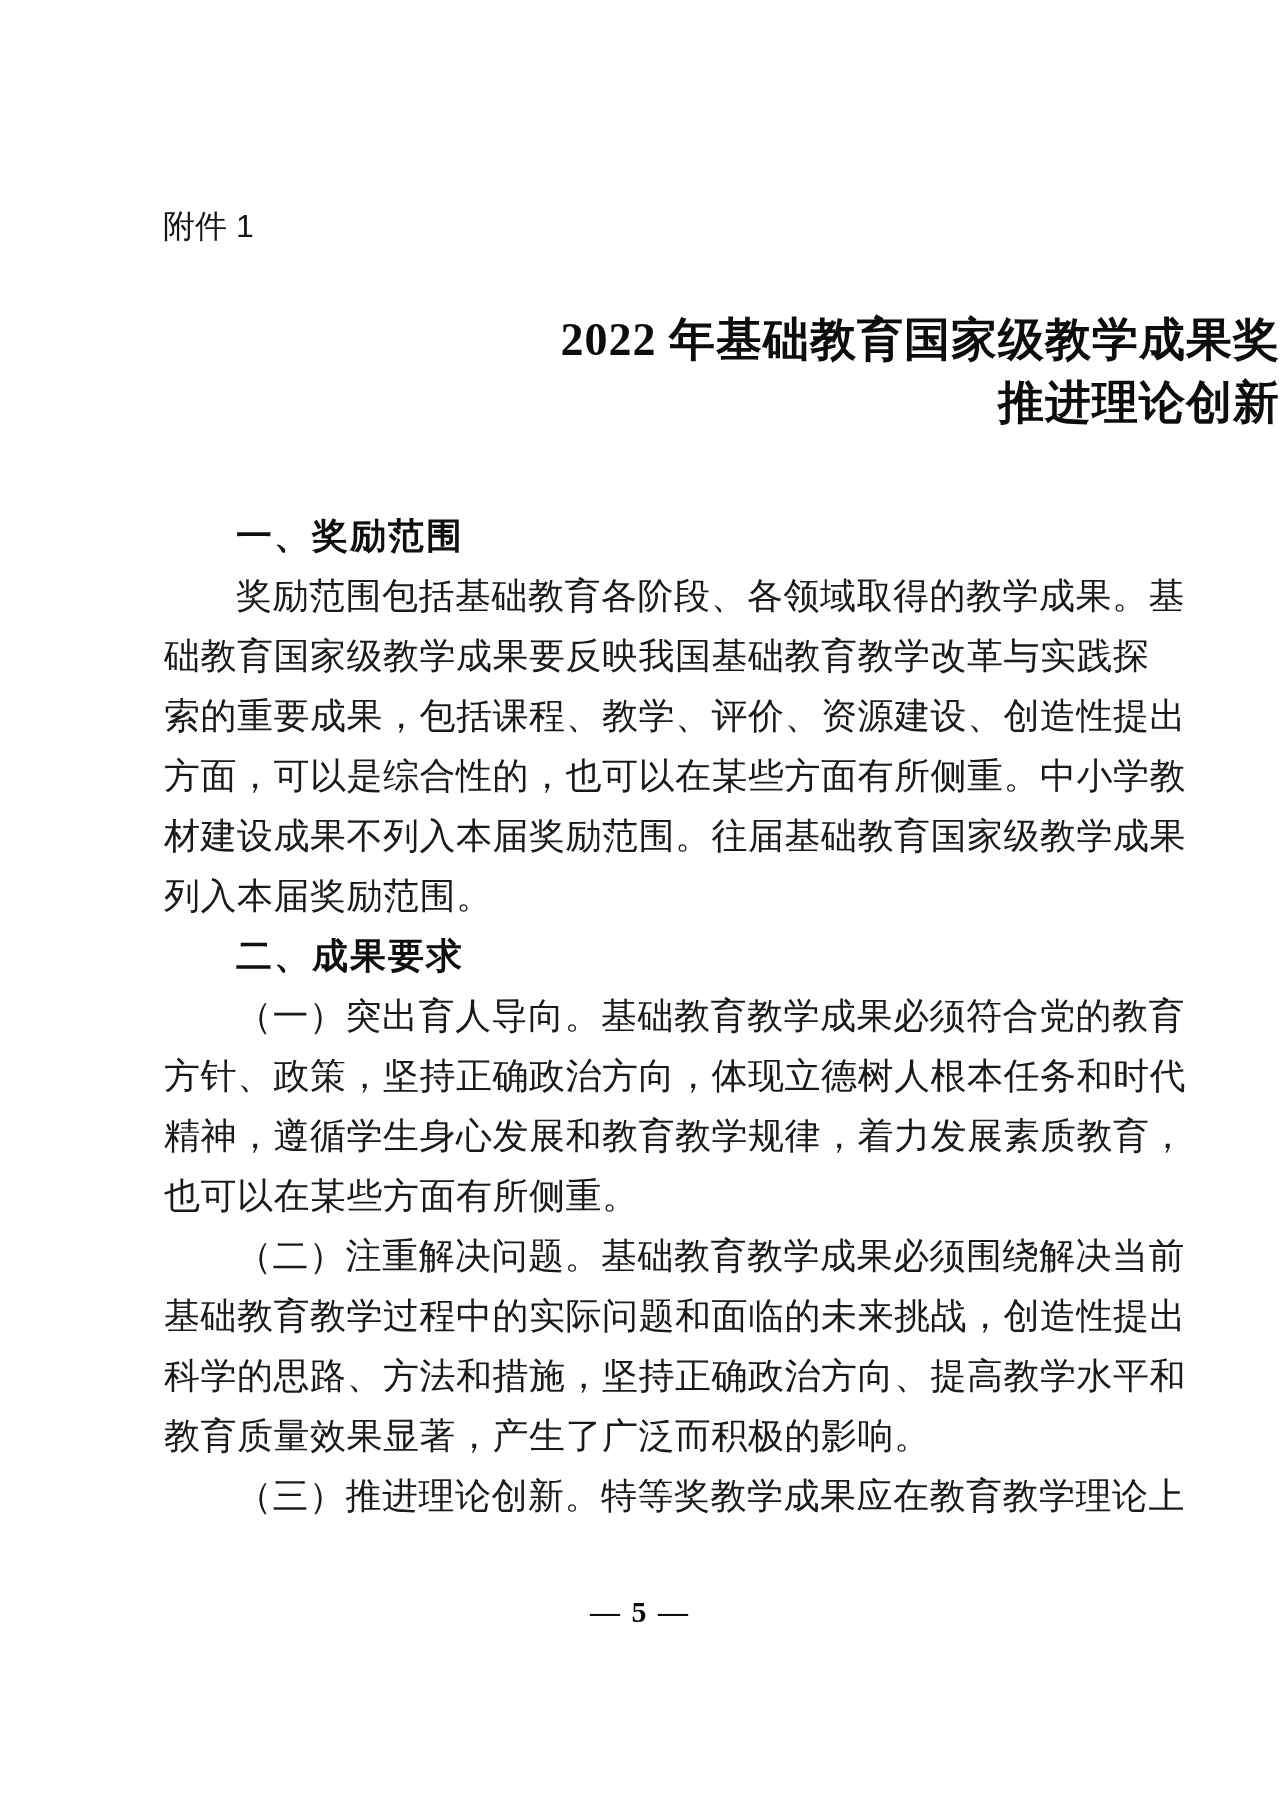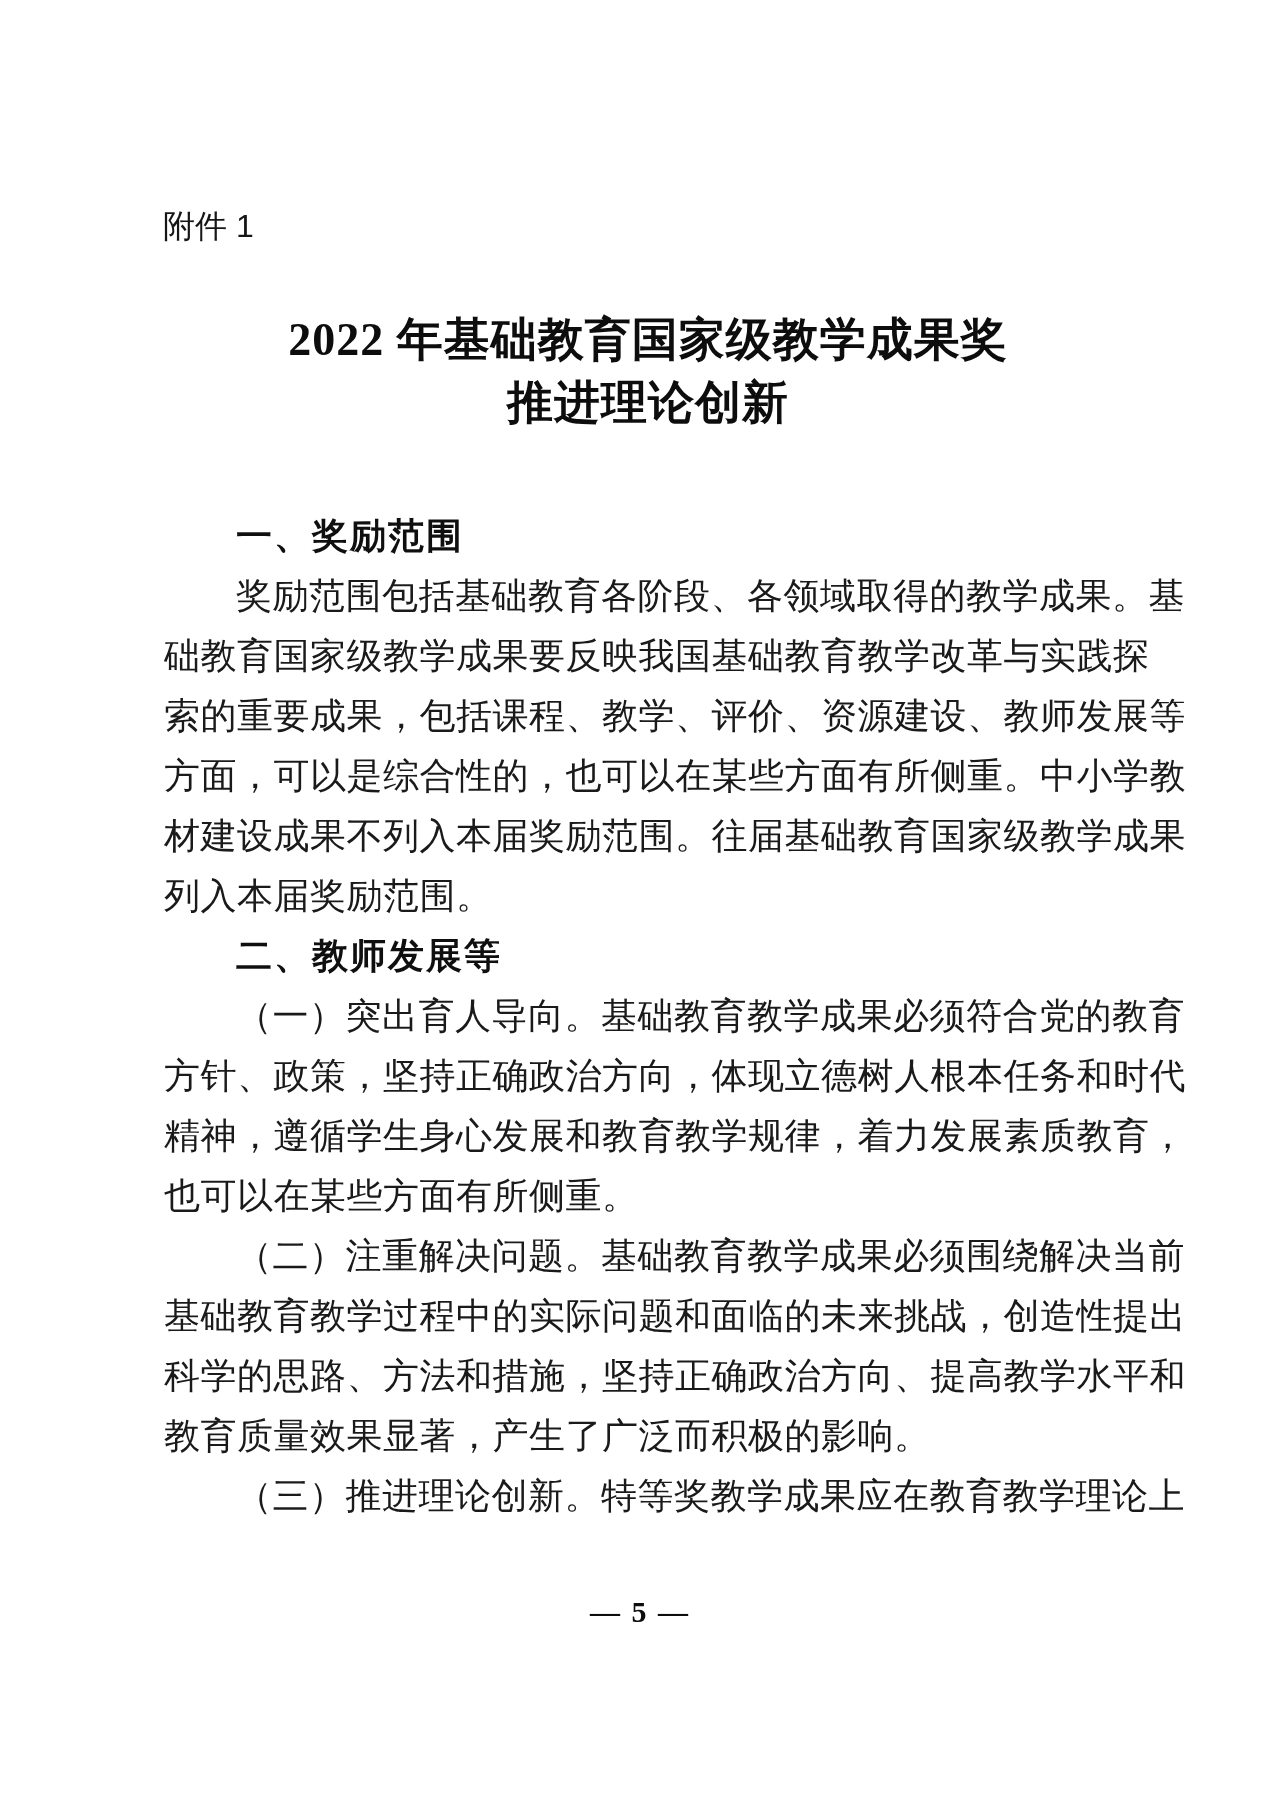--- a/index.html
+++ b/index.html
@@ -24,21 +24,21 @@
     line-height: 40px;
     font-weight: 500;
     color: #161616;
     white-space: pre;
   }
   .title {
     position: absolute;
     top: 308px;
     left: 16px;
     right: 0;
-    text-align: center;
+    text-align: right;
     font-family: "Liberation Serif", "DejaVu Serif", serif;
     font-weight: 700;
     font-size: 46px;
     line-height: 63px;
     letter-spacing: 1px;
     color: #0d0d0d;
   }
   .content {
     position: absolute;
     left: 164px;
@@ -92,26 +92,26 @@
     <div>2022 年基础教育国家级教学成果奖</div>
     <div>推进理论创新</div>
   </div>
 
   <div class="content">
 
     <div class="h">一、奖励范围</div>
 
     <div class="ln ind">奖励范围包括基础教育各阶段、各领域取得的教学成果。基</div>
     <div class="ln">础教育国家级教学成果要反映我国基础教育教学改革与实践探</div>
-    <div class="ln">索的重要成果，包括课程、教学、评价、资源建设、教师发展等</div>
+    <div class="ln">索的重要成果，包括课程、教学、评价、资源建设、创造性提出</div>
     <div class="ln">方面，可以是综合性的，也可以在某些方面有所侧重。中小学教</div>
     <div class="ln">材建设成果不列入本届奖励范围。往届基础教育国家级教学成果</div>
     <div class="ln">列入本届奖励范围。</div>
 
-    <div class="h">二、教师发展等</div>
+    <div class="h">二、成果要求</div>
 
     <div class="ln ind">（一）突出育人导向。基础教育教学成果必须符合党的教育</div>
     <div class="ln">方针、政策，坚持正确政治方向，体现立德树人根本任务和时代</div>
     <div class="ln">精神，遵循学生身心发展和教育教学规律，着力发展素质教育，</div>
     <div class="ln">也可以在某些方面有所侧重。</div>
 
     <div class="ln ind">（二）注重解决问题。基础教育教学成果必须围绕解决当前</div>
     <div class="ln">基础教育教学过程中的实际问题和面临的未来挑战，创造性提出</div>
     <div class="ln">科学的思路、方法和措施，坚持正确政治方向、提高教学水平和</div>
     <div class="ln">教育质量效果显著，产生了广泛而积极的影响。</div>

